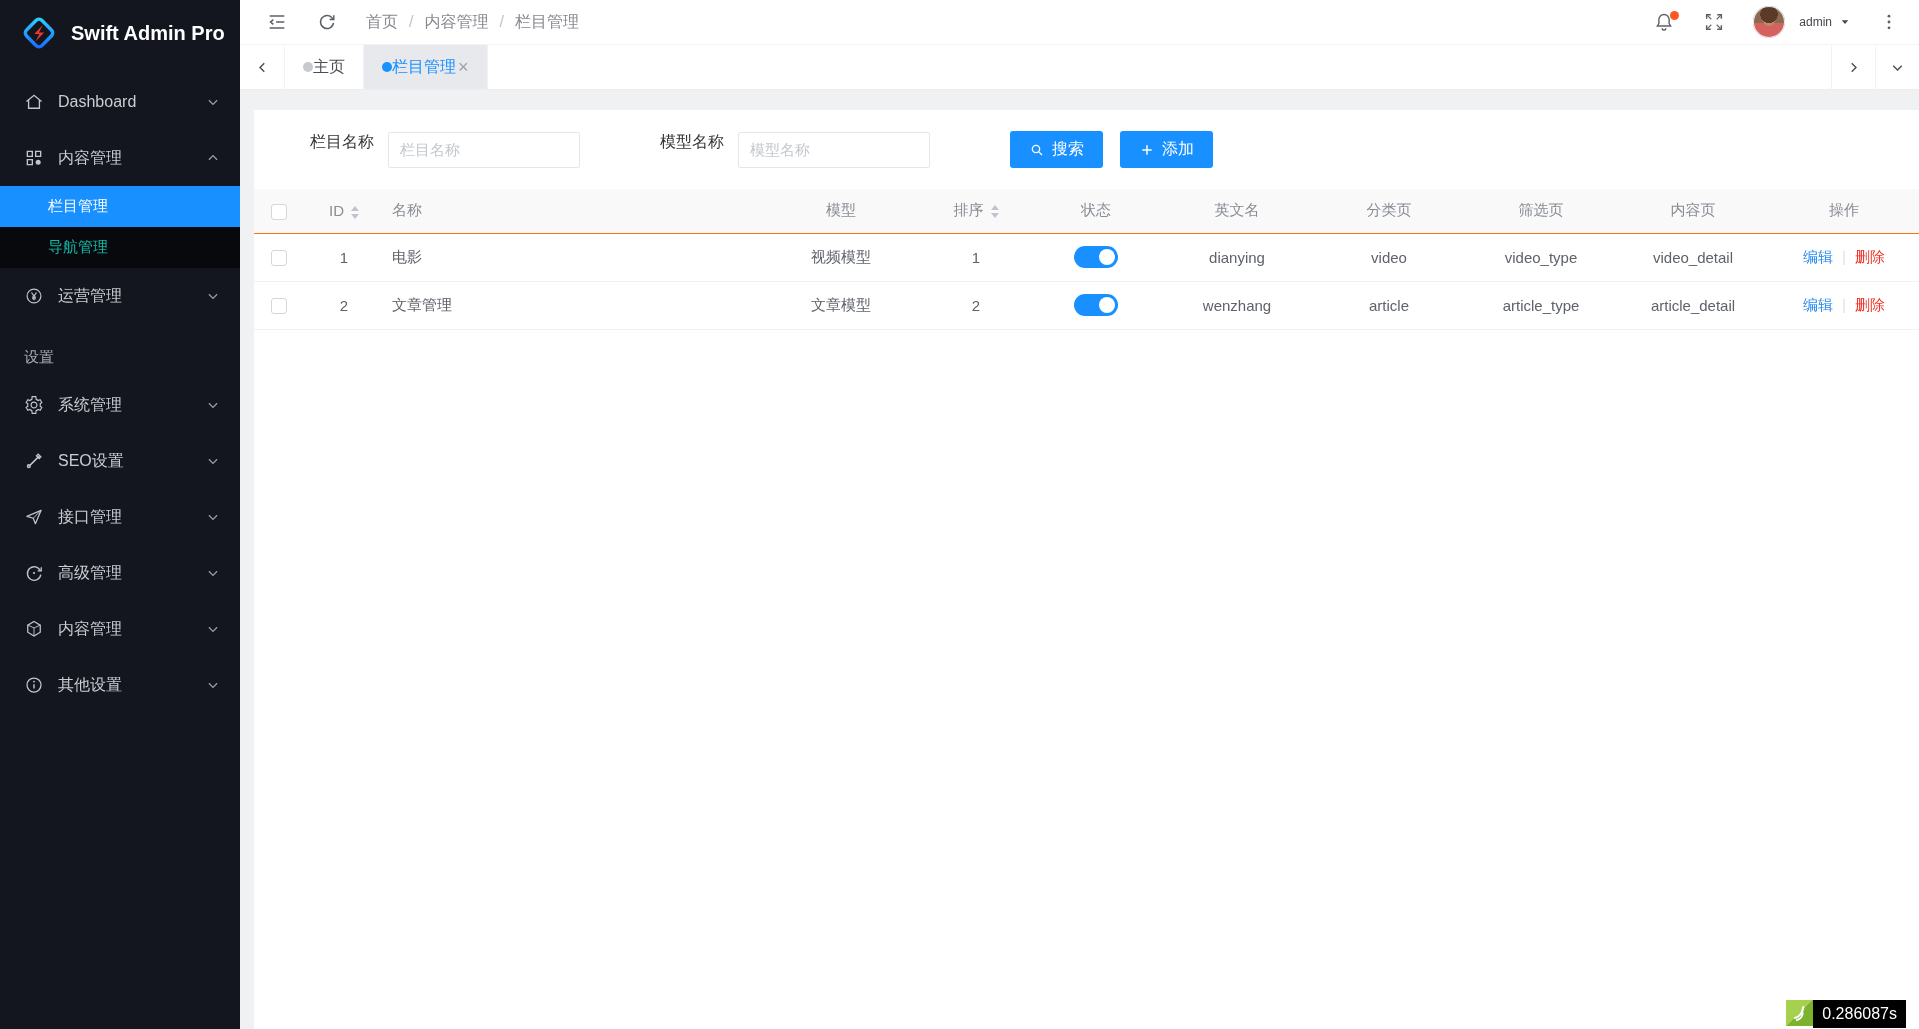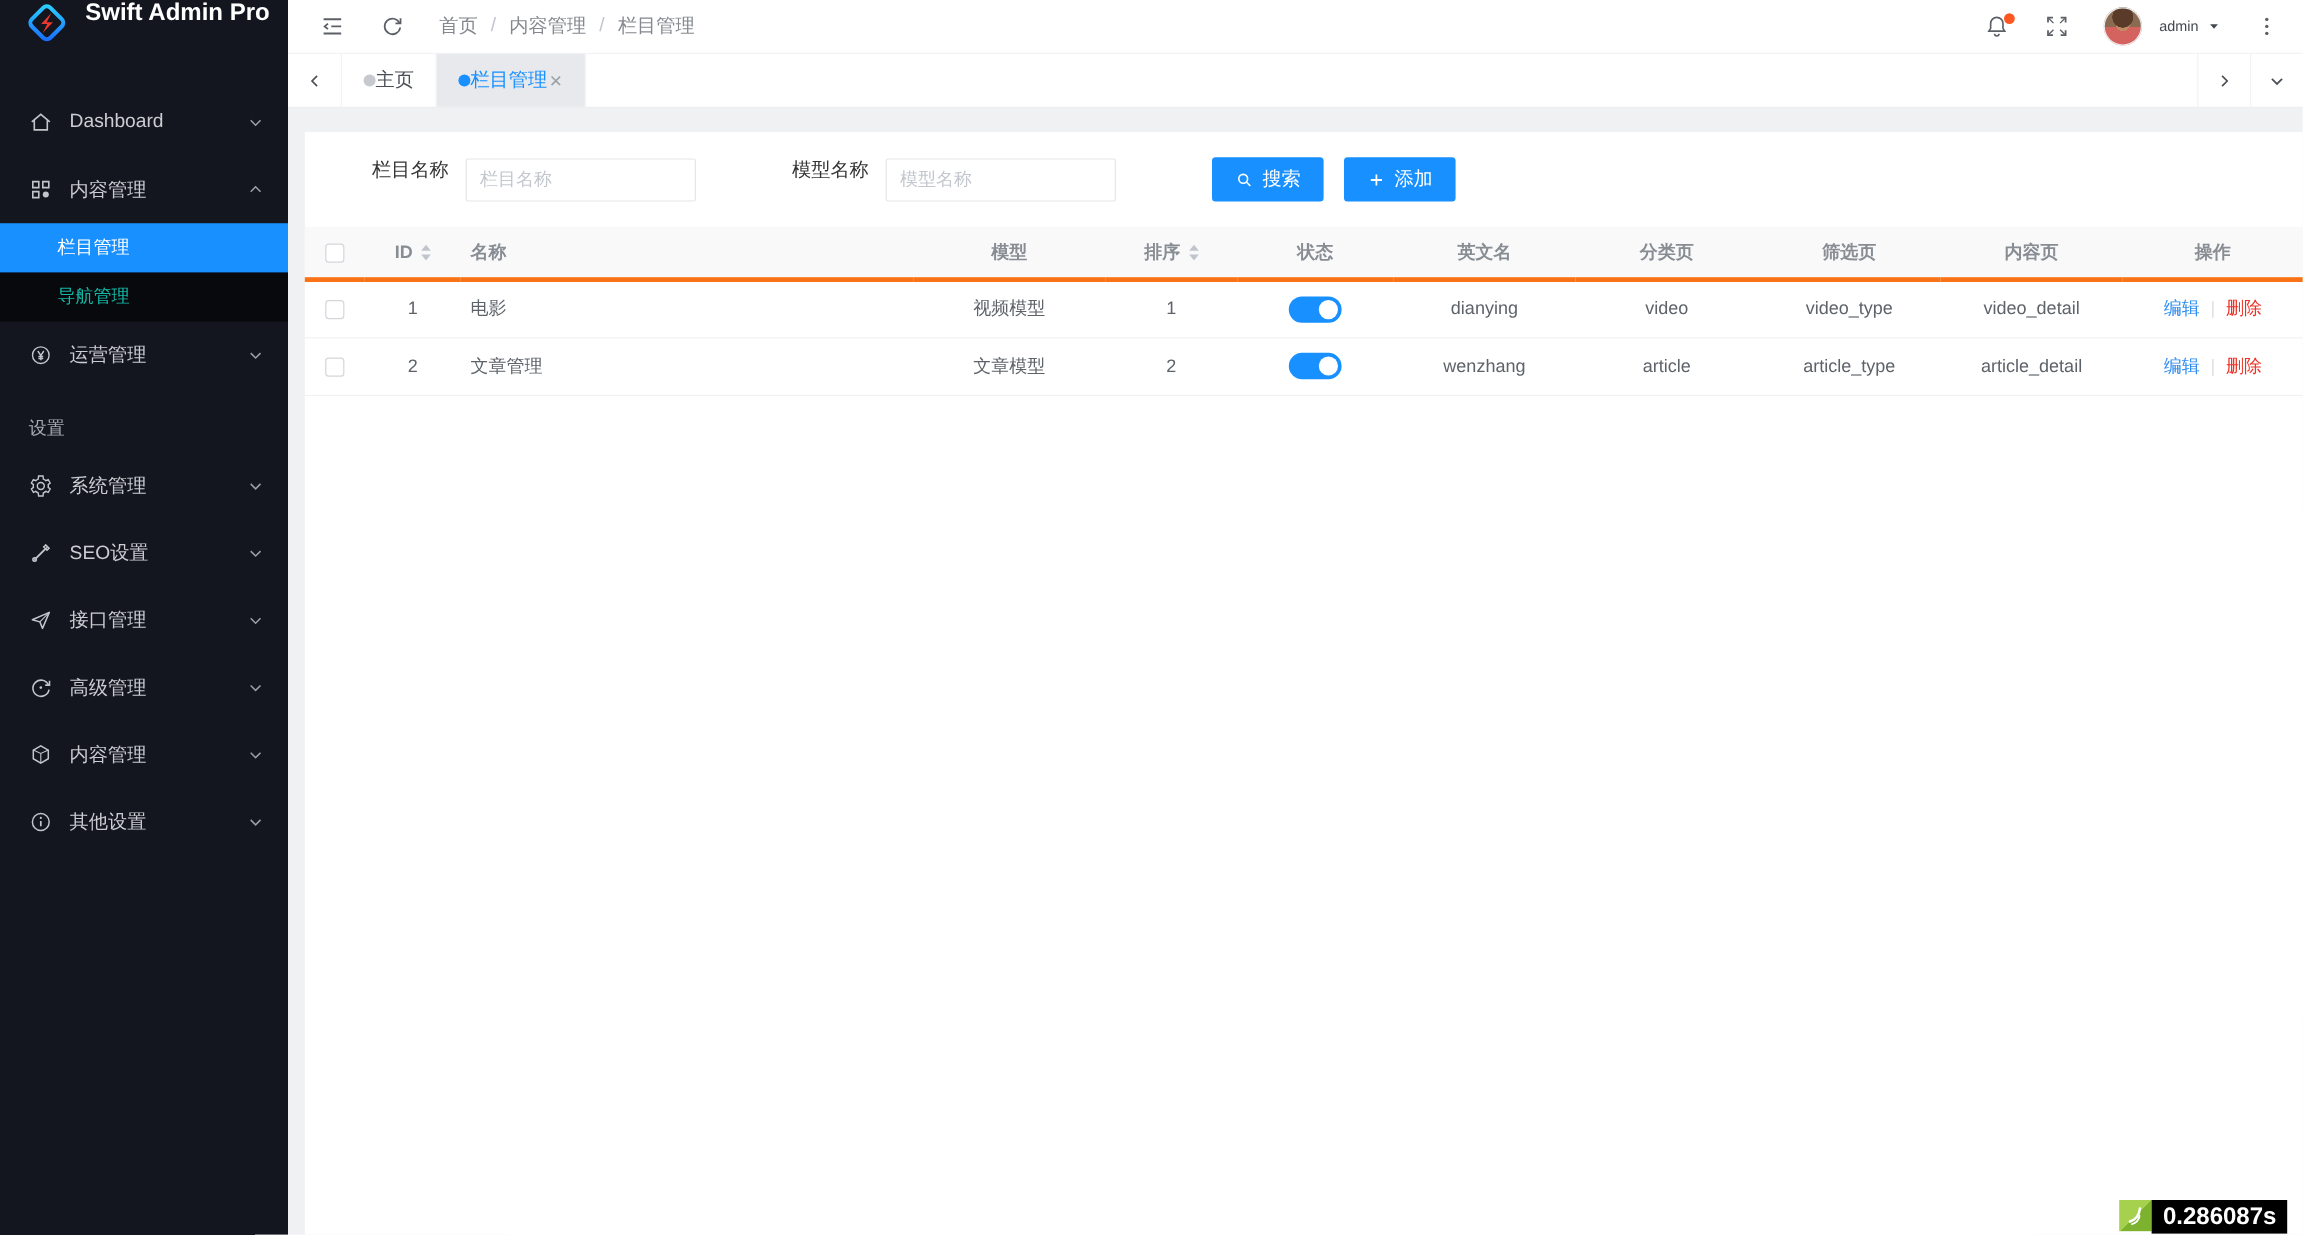--- a/index.html
+++ b/index.html
@@ -2,21 +2,21 @@
 <html><head>
 <meta charset="utf-8">
 <style>
   *{margin:0;padding:0;box-sizing:border-box}
   html,body{width:1919px;height:1029px;overflow:hidden;background:#fff;
     font-family:"Liberation Sans","DejaVu Sans",sans-serif;}
   .app{display:flex;width:1919px;height:1029px}
 
   
   .sidebar{width:240px;flex-shrink:0;background:#13161e;display:flex;flex-direction:column;overflow:hidden}
-  .logo{height:66px;display:flex;gap:13px;padding-left:20px;flex-shrink:0}
+  .logo{height:66px;display:flex;align-items:center;gap:13px;padding-left:20px;flex-shrink:0}
   .logo svg{width:38px;height:38px;display:block}
   .logo-title{color:#fff;font-size:20px;font-weight:bold;white-space:nowrap}
   .menu{flex:1;padding-top:8px}
   .nav-item{height:56px;display:flex;align-items:center;padding:0 20px 0 24px;cursor:pointer;color:#cbcdd2;font-size:16px}
   .nav-icon{width:20px;height:20px;margin-right:14px;color:#c2c5ca;flex-shrink:0}
   .nav-icon svg{width:20px;height:20px;display:block}
   .nav-label{flex:1;white-space:nowrap}
   .nav-chev{width:14px;height:14px;color:#9b9ea5}
   .nav-chev svg{width:14px;height:14px;display:block}
   .section-label{padding:24px 0 10px 24px;font-size:15px;color:#a9acb2}
@@ -72,39 +72,39 @@
   .filter{display:flex;align-items:flex-start;margin-right:80px}
   .tb-label{font-size:16px;color:#333;margin-right:14px;white-space:nowrap}
   .tb-input{width:192px;height:36px;border:1px solid #e4e6e9;border-radius:2px;padding:0 11px;font-size:15px;color:#333;outline:none}
   .tb-input::placeholder{color:#c3c7cd}
   .btn{height:37px;border:none;border-radius:3px;background:#1890ff;color:#fff;font-size:16px;display:inline-flex;align-items:center;gap:7px;padding:0 19px;cursor:pointer}
   .btn svg{width:16px;height:16px}
   .btn-add{margin-left:17px}
 
   
   table{width:100%;border-collapse:collapse;table-layout:fixed}
-  thead th{height:44px;background:#f9f9fa;border-bottom:4px solid #f97316;font-weight:bold;font-size:15px;color:#888d94;text-align:center}
+  thead th{height:44px;background:#f9f9fa;border-bottom:1px solid #f97316;font-weight:normal;font-size:15px;color:#888d94;text-align:center}
   tbody td{height:48px;border-bottom:1px solid #f0f2f4;font-size:15px;color:#5e636a;text-align:center}
   th.left,td.left{text-align:left;padding-left:8px}
   .sort{display:inline-flex;flex-direction:column;margin-left:7px;vertical-align:middle;gap:3px}
   .sort i{display:block;width:0;height:0;border-left:4px solid transparent;border-right:4px solid transparent}
   .sort .up{border-bottom:5px solid #c0c4cc}
   .sort .down{border-top:5px solid #c0c4cc}
   .cb{display:inline-block;width:16px;height:16px;border:1px solid #d3d6db;border-radius:3px;background:#fff;vertical-align:middle;cursor:pointer}
   .toggle{display:inline-block;width:44px;height:22px;border-radius:11px;background:#1890ff;position:relative;cursor:pointer;vertical-align:middle}
   .toggle .knob{position:absolute;right:3px;top:3px;width:16px;height:16px;border-radius:50%;background:#fff}
   .lnk-edit{color:#2d8cf0;cursor:pointer}
   .lnk-div{color:#dde0e4;margin:0 9px}
   .lnk-del{color:#ee3125;cursor:pointer}
 
   
   .perf-badge{position:absolute;right:13px;bottom:3px;display:flex;height:26px}
   .perf-icon{width:27px;display:flex;align-items:center;justify-content:center;background:linear-gradient(135deg,#a6d14e 50%,#7cb22e 50%)}
   .perf-icon svg{width:20px;height:20px}
-  .perf-time{background:#000;color:#fff;font-size:20px;font-weight:bold;display:flex;align-items:center;padding:14px 9px}
+  .perf-time{background:#000;color:#fff;font-size:16px;font-weight:normal;display:flex;align-items:center;padding:14px 9px}
 
   
   .footer{height:42px;background:#fff;border-top:1px solid #e8eaec;display:flex;align-items:center;padding:0 15px;font-size:15px;color:#3b3e44;flex-shrink:0}
   .footer .version{margin-left:auto}
 </style>
 </head>
 <body>
 
 <div class="app">
 

